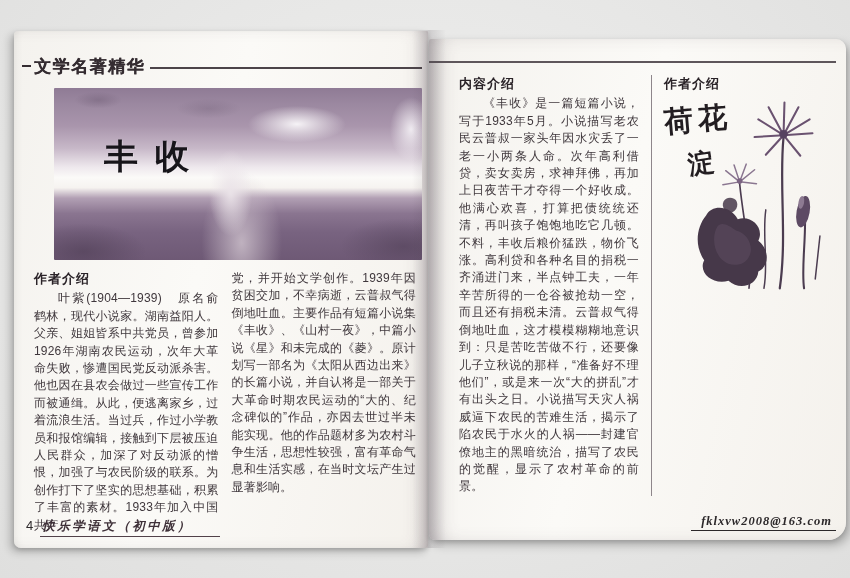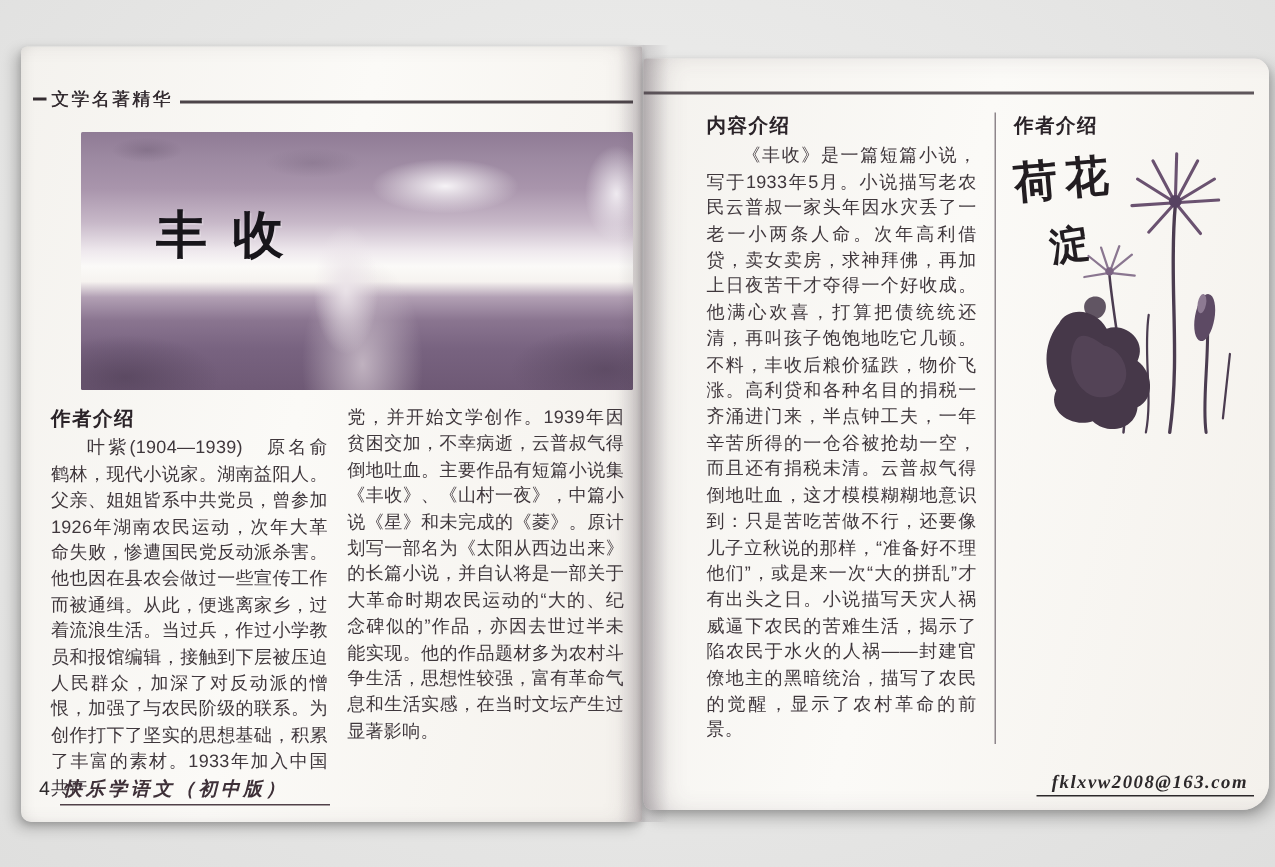--- a/index.html
+++ b/index.html
@@ -30,21 +30,21 @@
   }
   .gutter{
     position:absolute;left:412px;top:30px;width:34px;height:518px;
     background:linear-gradient(90deg, rgba(0,0,0,0) 0%, rgba(60,50,60,0.10) 40%, rgba(60,50,60,0.16) 50%, rgba(0,0,0,0) 100%);
     pointer-events:none;
   }
 
   
   .lp-header{display:flex;align-items:center;margin:25px 6px 0 8px;height:20px;}
   .dash{width:9px;height:2.5px;background:#342c31;margin-right:3px;flex:0 0 auto;}
-  .header-title{font-size:12px;font-weight:400;letter-spacing:1.5px;color:#342c31;white-space:nowrap;
+  .header-title{font-size:17px;font-weight:700;letter-spacing:1.5px;color:#342c31;white-space:nowrap;
     text-shadow:0.4px 0 0 #342c31;}
   .header-line{flex:1;height:2px;background:#4c4449;margin-left:5px;margin-top:3px;}
 
   .photo{
     margin:12px 6px 0 40px;height:172px;position:relative;overflow:hidden;border-radius:1px;
     background-image:
       radial-gradient(ellipse 70px 26px at 66% 21%, rgba(250,248,250,0.95), rgba(250,248,250,0) 70%),
       radial-gradient(ellipse 30px 46px at 97% 24%, rgba(246,243,247,0.9), rgba(246,243,247,0) 70%),
       radial-gradient(ellipse 34px 12px at 12% 7%, rgba(110,92,116,0.45), rgba(110,92,116,0) 70%),
       radial-gradient(ellipse 46px 14px at 42% 12%, rgba(116,98,122,0.35), rgba(116,98,122,0) 70%),
@@ -72,21 +72,21 @@
   .lp-footer{position:absolute;left:12px;bottom:11px;display:flex;align-items:baseline;gap:7px;}
   .page-num{font-size:13px;color:#2e2a2c;}
   .footer-text{
     font-family:"Liberation Serif", serif;font-style:italic;font-weight:bold;
     font-size:12.5px;letter-spacing:2.5px;color:#3e3038;
     border-bottom:1.5px solid #514149;padding:0 28px 1px 2px;
   }
 
   
   .rp-rule{margin:22px 10px 0 0;height:2px;background:#5e565b;}
-  .rp-body{display:flex;margin:12px 10px 0 42px;}
+  .rp-body{display:flex;margin:12px 10px 0 30px;}
   .rp-col-left{width:180px;padding-right:12px;flex:0 0 auto;}
   .rp-col-right{flex:1;min-width:0;border-left:1px solid #8e868b;padding-left:12px;}
 
   .lotus{position:relative;height:196px;margin-top:4px;}
   .lotus-w1{position:absolute;left:0px;top:4px;font-size:29px;font-weight:900;color:#221d21;
     letter-spacing:5px;transform:rotate(-5deg);font-family:"Liberation Serif",serif;}
   .lotus-w2{position:absolute;left:24px;top:50px;font-size:26px;font-weight:900;color:#221d21;
     transform:rotate(-9deg);font-family:"Liberation Serif",serif;}
   .lotus svg{position:absolute;right:-2px;top:0;}
 

